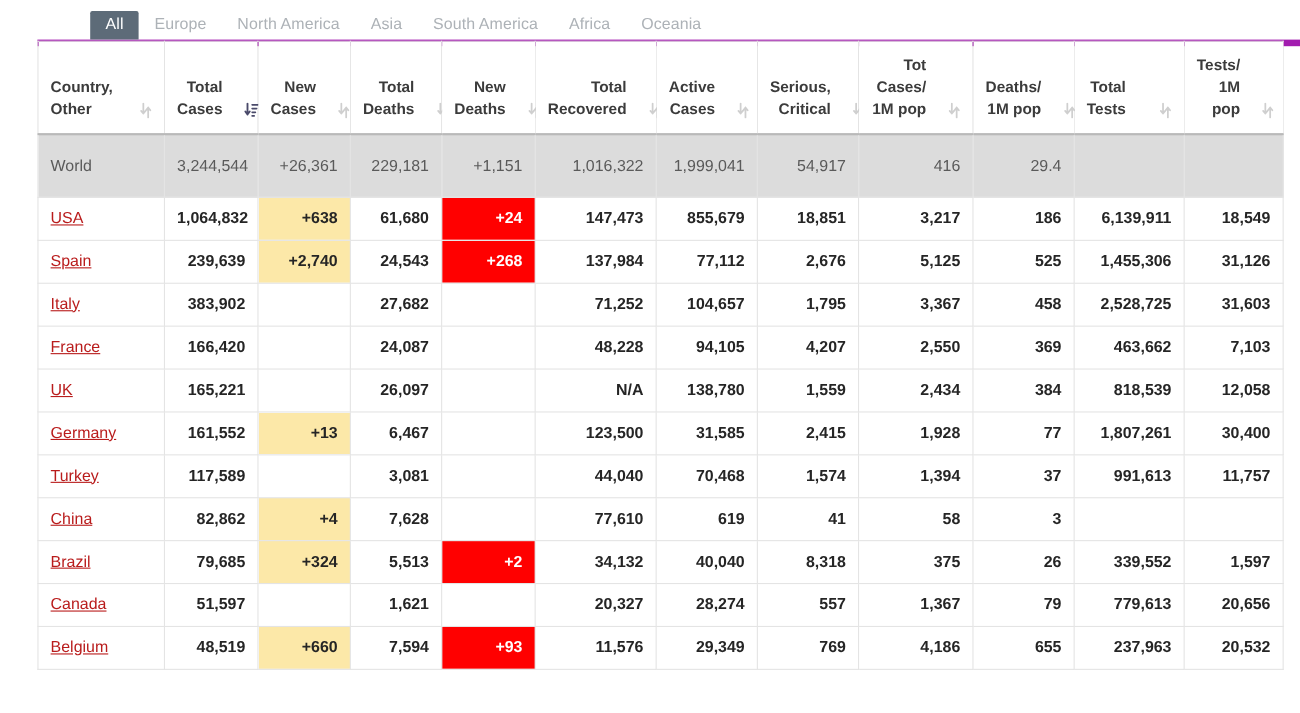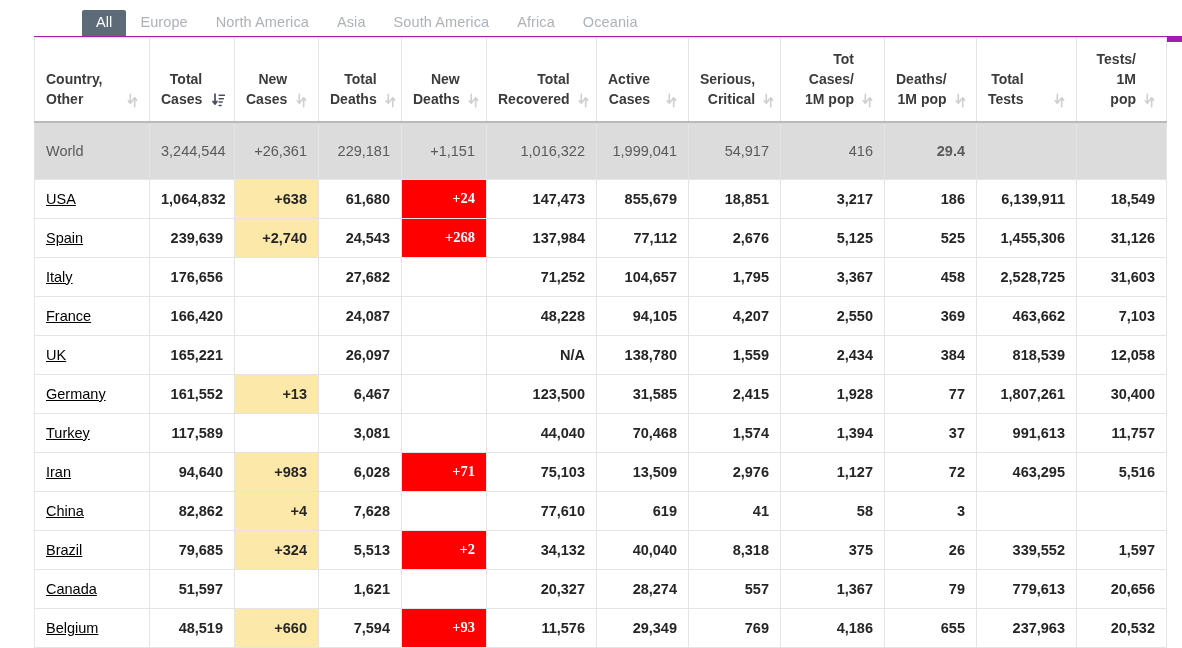--- a/index.html
+++ b/index.html
@@ -70,21 +70,21 @@
     padding: 11px 11px 12px 11px;
     line-height: 20px;
     border-bottom: 2px solid #b9b9b9;
     position: relative;
     cursor: pointer;
   }
   .th-inner {
     display: flex;
     align-items: flex-end;
     justify-content: space-between;
-    gap: 8px;
+    gap: 20px;
   }
   .th-text { white-space: normal; }
   .sort-ico {
     flex: 0 0 auto;
     width: 11px;
     height: 15px;
     position: relative;
     top: -1px;
   }
   .sort-ico svg { display: block; }
@@ -112,36 +112,35 @@
     color: #252525;
     text-align: right;
     white-space: nowrap;
     overflow: hidden;
   }
   td.col-country {
     text-align: left !important;
     font-weight: normal !important;
   }
   td.col-country a {
-    color: #000000;
+    color: #b91c1c;
     text-decoration: underline;
     font-size: 14.5px;
     font-weight: normal;
   }
   td.num { text-align: right; }
   td.cell-new-case {
     background: #fce8a8 !important;
     border-left-color: #f0dc9c;
     border-right-color: #f0dc9c;
   }
   td.cell-new-death {
     background: #ff0000 !important;
     color: #ffffff !important;
     border-color: #ff0000;
-    font-family: Liberation Serif, serif;
   }
 </style>
 </head>
 <body>
 
 <div id="tabs-bar">
     <div class="tab active">All</div>
     <div class="tab">Europe</div>
     <div class="tab">North America</div>
     <div class="tab">Asia</div>
@@ -305,21 +304,21 @@
       <tr class="world-row">
         <td class="col-country" style="text-align: left;">World</td>
         <td class="num" style="text-align: right;">3,244,544</td>
         <td class="num" style="text-align: right;">+26,361</td>
         <td class="num" style="text-align: right;">229,181</td>
         <td class="num" style="text-align: right;">+1,151</td>
         <td class="num" style="text-align: right;">1,016,322</td>
         <td class="num" style="text-align: right;">1,999,041</td>
         <td class="num" style="text-align: right;">54,917</td>
         <td class="num" style="text-align: right;">416</td>
-        <td class="num" style="text-align: right; font-weight: bold;">29.4</td>
+        <td class="num" style="text-align: right;">29.4</td>
         <td class="num" style="text-align: right;"></td>
         <td class="num" style="text-align: right;"></td>
       </tr>
       <tr class="data-row">
         <td class="col-country"><a href="#">USA</a></td>
         <td class="num">1,064,832</td>
         <td class="num cell-new-case">+638</td>
         <td class="num">61,680</td>
         <td class="num cell-new-death">+24</td>
         <td class="num">147,473</td>
@@ -339,21 +338,21 @@
         <td class="num">137,984</td>
         <td class="num">77,112</td>
         <td class="num">2,676</td>
         <td class="num">5,125</td>
         <td class="num">525</td>
         <td class="num">1,455,306</td>
         <td class="num">31,126</td>
       </tr>
       <tr class="data-row">
         <td class="col-country"><a href="#">Italy</a></td>
-        <td class="num">176,656</td>
+        <td class="num">383,902</td>
         <td class="num"></td>
         <td class="num">27,682</td>
         <td class="num"></td>
         <td class="num">71,252</td>
         <td class="num">104,657</td>
         <td class="num">1,795</td>
         <td class="num">3,367</td>
         <td class="num">458</td>
         <td class="num">2,528,725</td>
         <td class="num">31,603</td>
@@ -406,34 +405,20 @@
         <td class="num"></td>
         <td class="num">3,081</td>
         <td class="num"></td>
         <td class="num">44,040</td>
         <td class="num">70,468</td>
         <td class="num">1,574</td>
         <td class="num">1,394</td>
         <td class="num">37</td>
         <td class="num">991,613</td>
         <td class="num">11,757</td>
-      </tr>
-      <tr class="data-row">
-        <td class="col-country"><a href="#">Iran</a></td>
-        <td class="num">94,640</td>
-        <td class="num cell-new-case">+983</td>
-        <td class="num">6,028</td>
-        <td class="num cell-new-death">+71</td>
-        <td class="num">75,103</td>
-        <td class="num">13,509</td>
-        <td class="num">2,976</td>
-        <td class="num">1,127</td>
-        <td class="num">72</td>
-        <td class="num">463,295</td>
-        <td class="num">5,516</td>
       </tr>
       <tr class="data-row">
         <td class="col-country"><a href="#">China</a></td>
         <td class="num">82,862</td>
         <td class="num cell-new-case">+4</td>
         <td class="num">7,628</td>
         <td class="num"></td>
         <td class="num">77,610</td>
         <td class="num">619</td>
         <td class="num">41</td>

